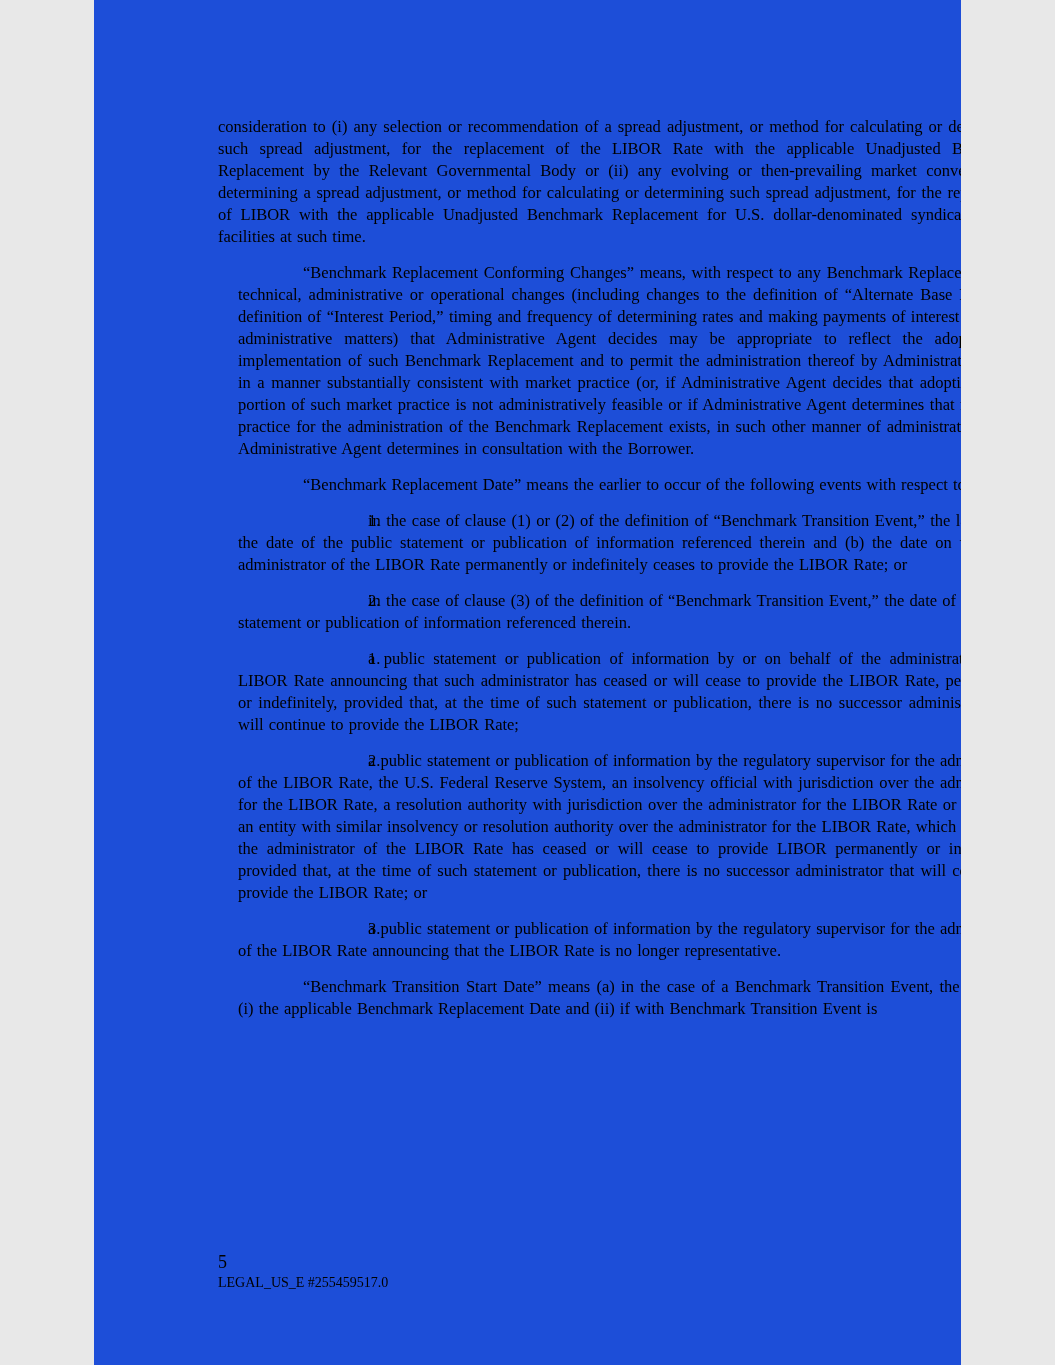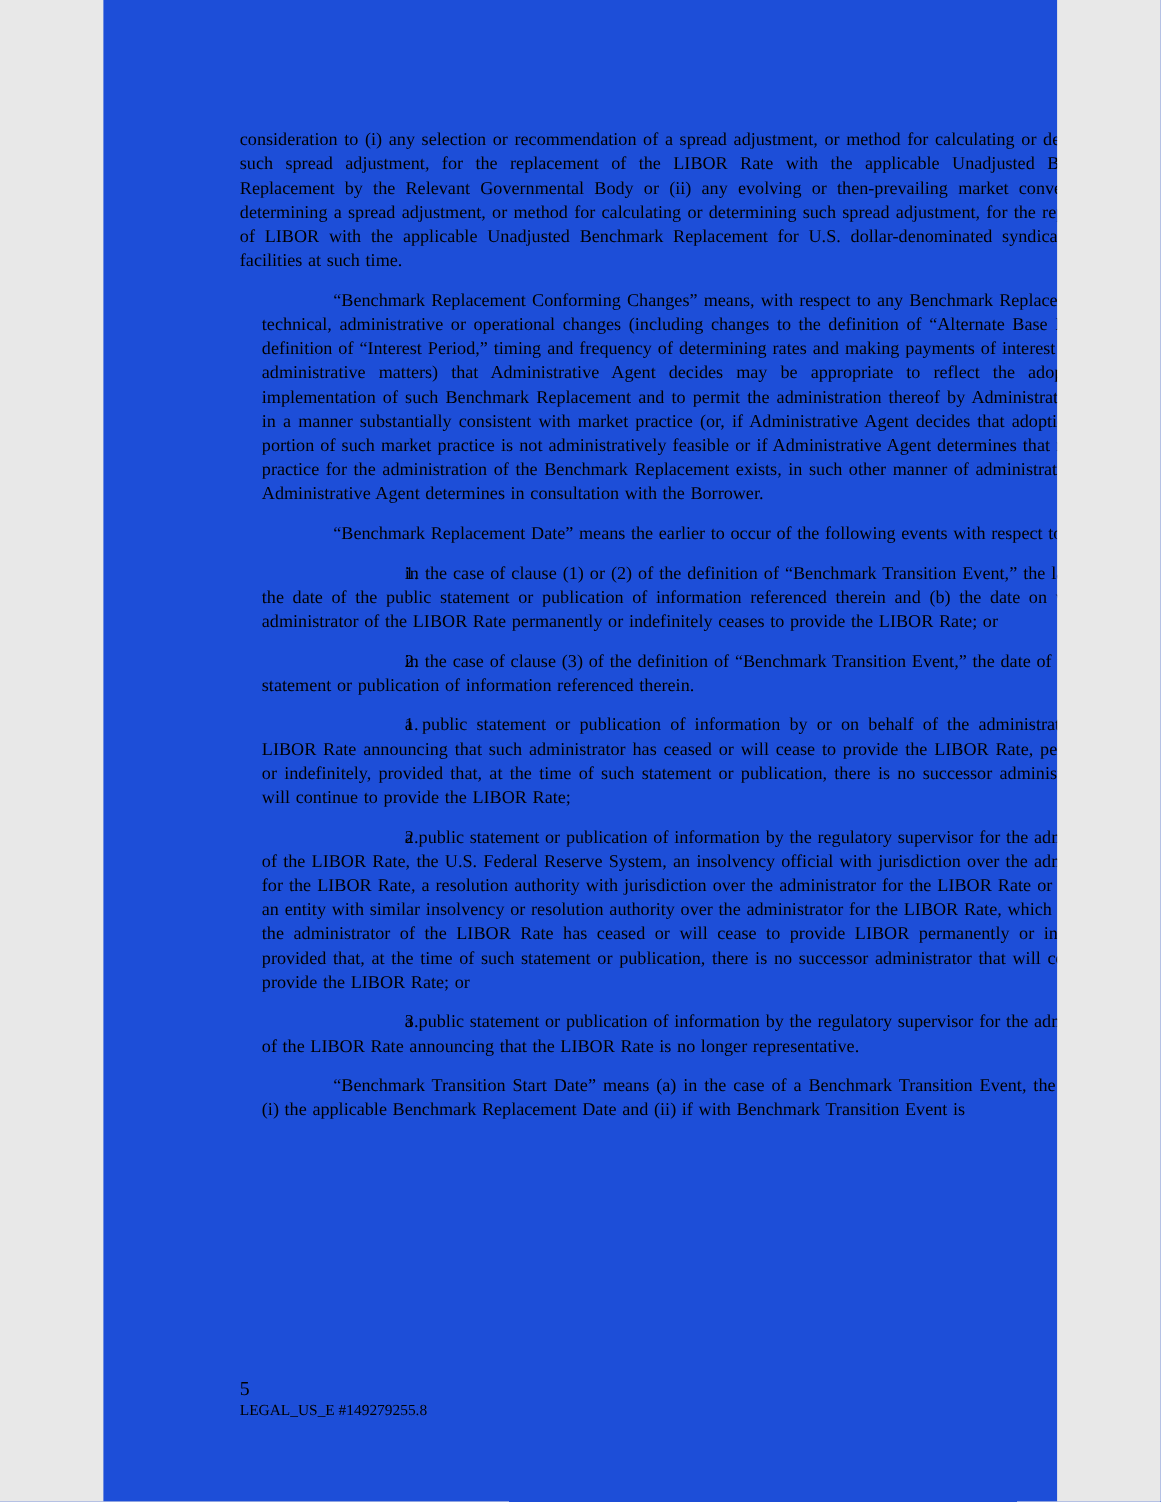--- a/index.html
+++ b/index.html
@@ -74,15 +74,15 @@
     <p class="para indent"><span class="num-label">2.</span><span>a public statement or publication of information by the regulatory supervisor for the administrator of the LIBOR Rate, the U.S. Federal Reserve System, an insolvency official with jurisdiction over the administrator for the LIBOR Rate, a resolution authority with jurisdiction over the administrator for the LIBOR Rate or a court or an entity with similar insolvency or resolution authority over the administrator for the LIBOR Rate, which states that the administrator of the LIBOR Rate has ceased or will cease to provide LIBOR permanently or indefinitely, provided that, at the time of such statement or publication, there is no successor administrator that will continue to provide the LIBOR Rate; or</span></p>
 
     <p class="para indent"><span class="num-label">3.</span><span>a public statement or publication of information by the regulatory supervisor for the administrator of the LIBOR Rate announcing that the LIBOR Rate is no longer representative.</span></p>
 
     <p class="para indent">“Benchmark Transition Start Date” means (a) in the case of a Benchmark Transition Event, the earlier of (i) the applicable Benchmark Replacement Date and (ii) if with Benchmark Transition Event is</p>
 
   </div>
 
   <div class="footer">
     <div class="page-number">5</div>
-    <div class="doc-id">LEGAL_US_E #149279255.8</div>
+    <div class="doc-id">LEGAL_US_E #255459517.0</div>
   </div>
 </div>
 
 </body></html>

